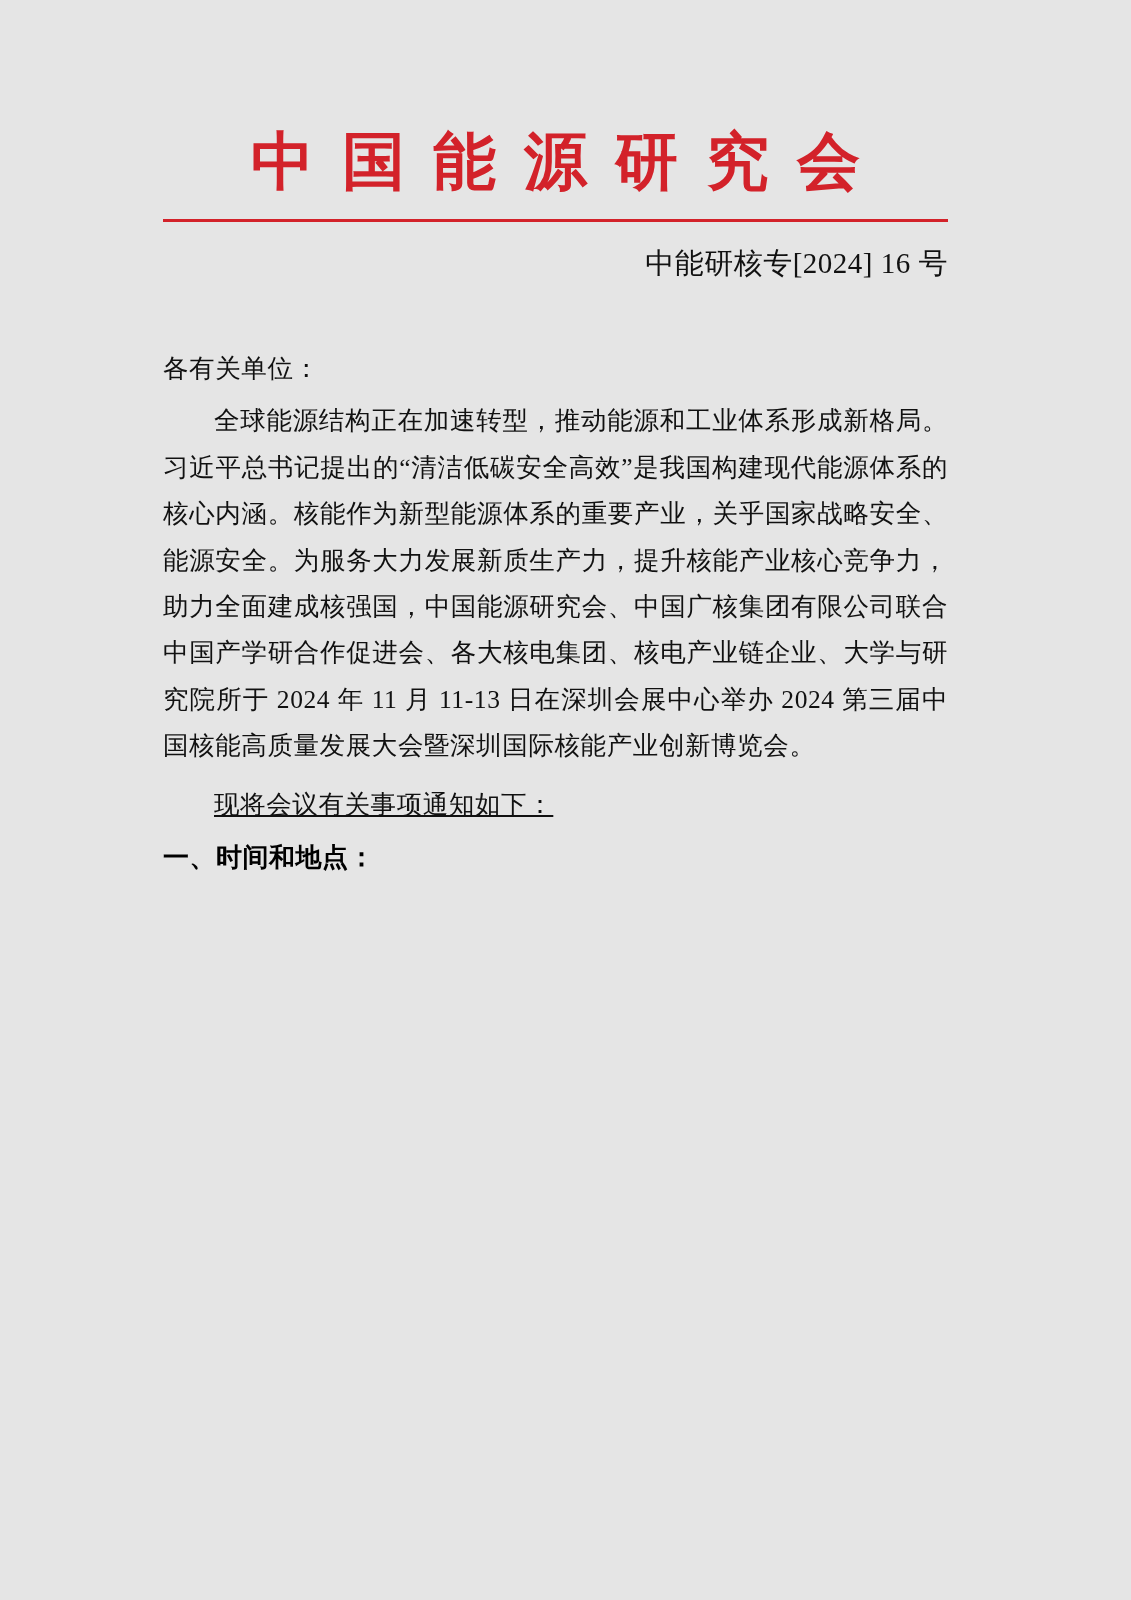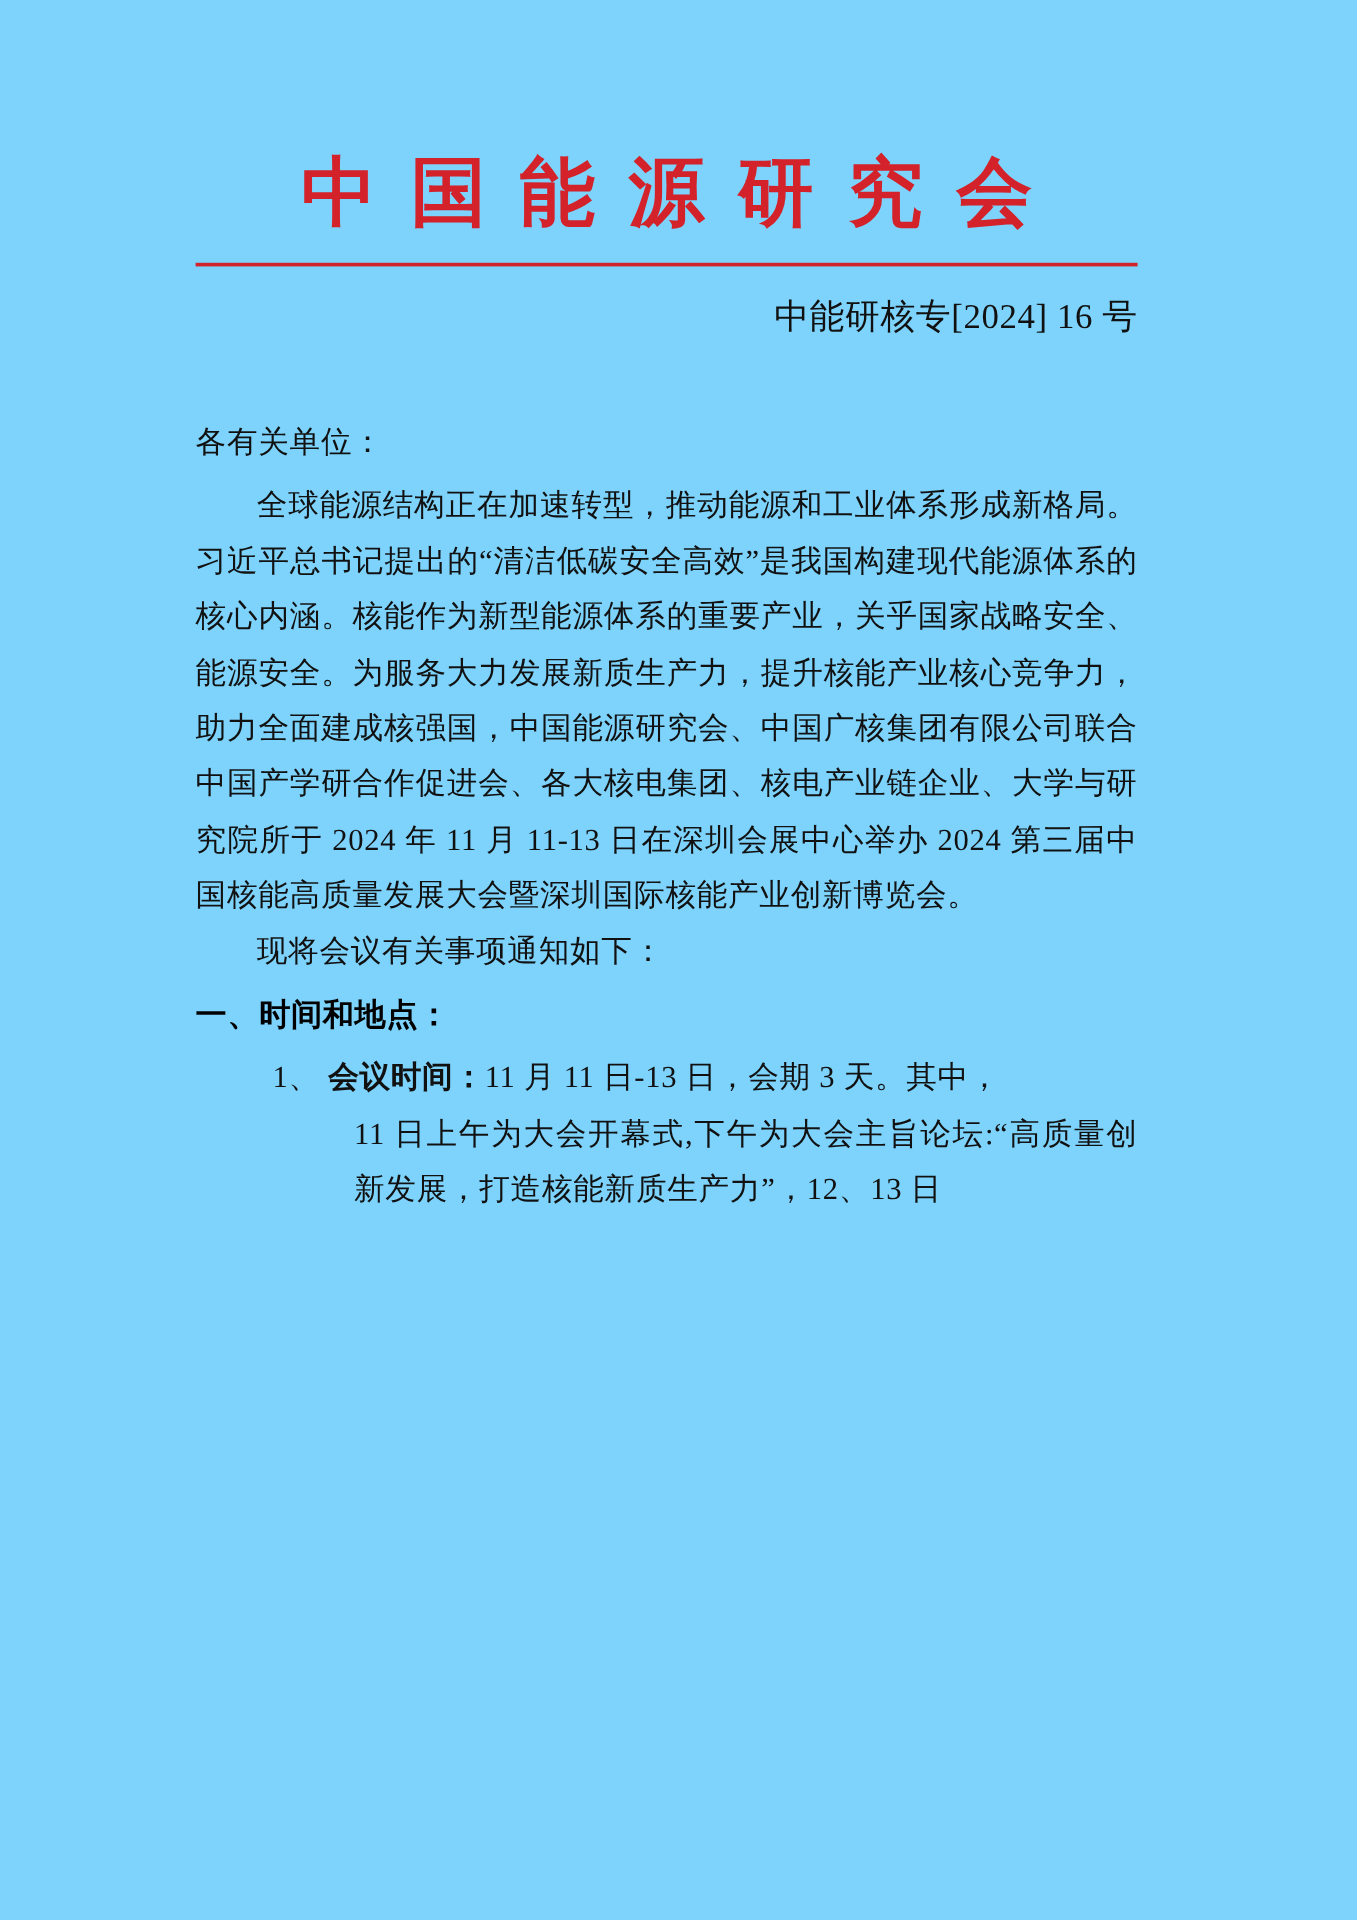--- a/index.html
+++ b/index.html
@@ -4,21 +4,21 @@
 <style>
   html, body {
     margin: 0;
     padding: 0;
     background: #ffffff;
   }
   .page {
     width: 1131px;
     height: 1600px;
     position: relative;
-    background: #7dd3fc;
+    background: #e5e5e5;
     box-sizing: border-box;
     font-family: "Liberation Serif", "DejaVu Serif", serif;
     overflow: hidden;
   }
   .content {
     position: absolute;
     left: 163px;
     top: 0;
     width: 785px;
   }
@@ -76,21 +76,22 @@
     letter-spacing: 0.6px;
   }
   .salutation {
     margin: 17px 0 6px 0;
   }
   .para {
     margin: 0;
     text-indent: 2em;
   }
   .para + .para {
-    margin-top: 0;
+    margin-top: 12px;
+    text-decoration: underline;
   }
   .section-head {
     margin-top: 6px;
     font-family: "Liberation Sans", "DejaVu Sans", sans-serif;
     font-weight: bold;
     font-size: 26px;
     color: #000;
     letter-spacing: 0.5px;
   }
   .numbered-item {
@@ -131,23 +132,16 @@
     <div class="body-block">
 
       <p class="salutation">各有关单位：</p>
 
       <p class="para">全球能源结构正在加速转型，推动能源和工业体系形成新格局。习近平总书记提出的“清洁低碳安全高效”是我国构建现代能源体系的核心内涵。核能作为新型能源体系的重要产业，关乎国家战略安全、能源安全。为服务大力发展新质生产力，提升核能产业核心竞争力，助力全面建成核强国，中国能源研究会、中国广核集团有限公司联合中国产学研合作促进会、各大核电集团、核电产业链企业、大学与研究院所于 2024 年 11 月 11-13 日在深圳会展中心举办 2024 第三届中国核能高质量发展大会暨深圳国际核能产业创新博览会。</p>
 
       <p class="para">现将会议有关事项通知如下：</p>
 
       <div class="section-head">一、时间和地点：</div>
 
-      <div class="numbered-item">
-        <span class="first-line">
-          <span>1、</span>
-          <span class="bold-label">会议时间：</span><span>11 月 11 日-13 日，会期 3 天。其中，</span>
-        </span>
-        <span class="hang">11 日上午为大会开幕式,下午为大会主旨论坛:“高质量创新发展，打造核能新质生产力”，12、13 日</span>
-      </div>
 
     </div>
   </div>
 </div>
 
 </body></html>

